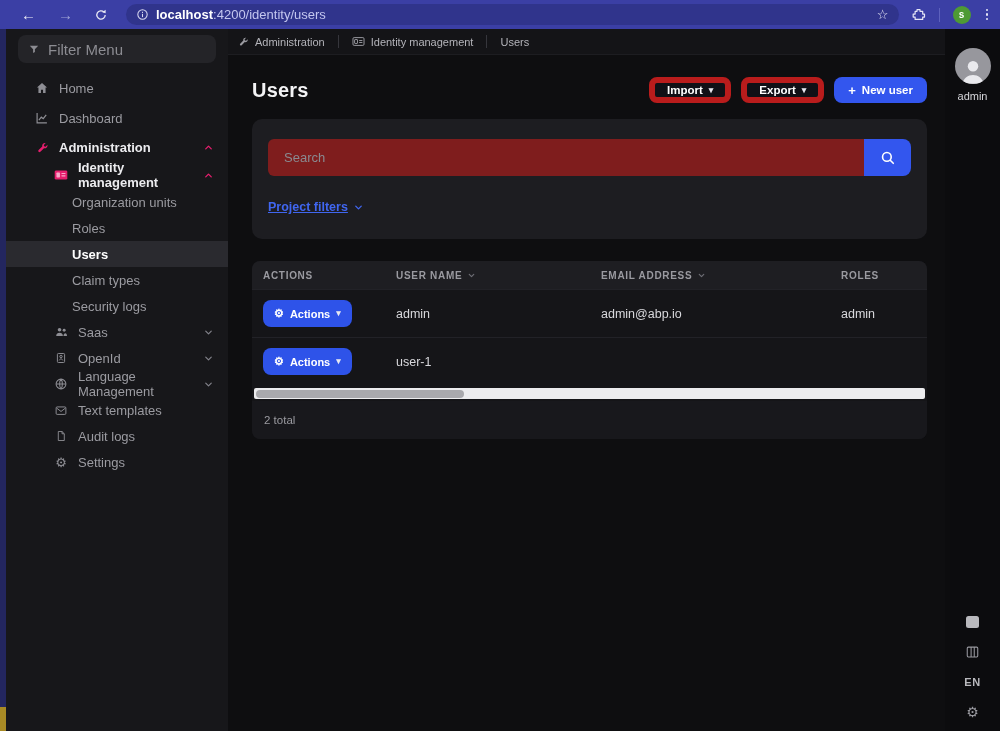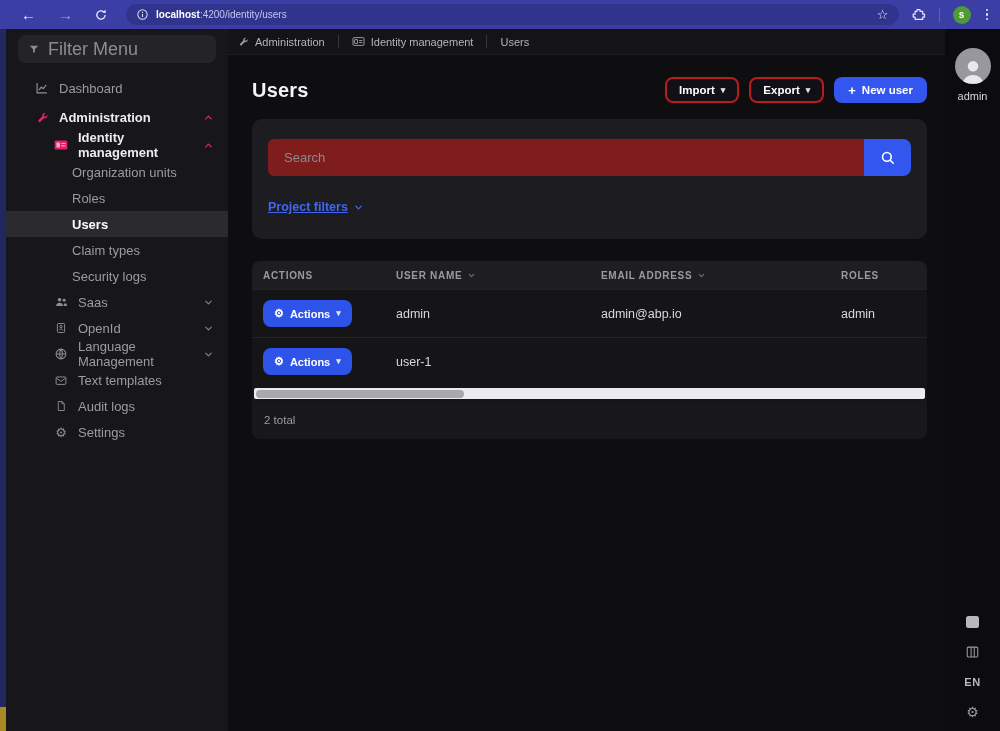--- a/index.html
+++ b/index.html
@@ -7,21 +7,21 @@
   #app { position:relative; width:1000px; height:731px; background:#0e0e10; overflow:hidden; }
 
   
   .browser-bar { position:absolute; top:0; left:0; right:0; height:29px; background:#3b3fa5;
                  display:flex; align-items:center; padding:0 10px; gap:0; }
   .nav-btn { color:#e9e9f5; font-size:15px; line-height:1; padding:0 11px; cursor:default; }
   .nav-btn.dim { color:#9fa3d6; }
   .reload-icon { padding:0 10px; display:flex; }
   .url-pill { flex:1; height:21px; margin-left:8px; background:#30348c; border-radius:11px;
               display:flex; align-items:center; padding:0 10px; gap:7px; min-width:0; }
-  .url-text { font-size:10px; white-space:nowrap; overflow:hidden; }
+  .url-text { font-size:13px; white-space:nowrap; overflow:hidden; }
   .url-host { color:#ffffff; font-weight:bold; }
   .url-path { color:#c3c6ef; }
   .pill-star { margin-left:auto; color:#e6e6f6; font-size:13px; }
   .bar-right { display:flex; align-items:center; gap:13px; padding-left:12px; }
   .bar-divider { width:1px; height:14px; background:#5d61bd; }
   .profile-badge { width:18px; height:18px; border-radius:50%; background:#4e9a35; color:#fff;
                    font-size:10px; font-weight:bold; display:flex; align-items:center; justify-content:center; }
   .kebab { display:flex; flex-direction:column; gap:2px; padding:2px; }
   .kebab i { width:2.5px; height:2.5px; border-radius:50%; background:#e6e6f6; }
 
@@ -39,21 +39,21 @@
   .logo .c3 { width:13px; height:13px; left:13px; top:9px; background:#3a56f0; }
   .logo .c4 { width:12px; height:12px; left:3px; top:15px; background:#5b46e8; }
   .brand-name { margin-left:9px; font-size:16px; letter-spacing:.2px; }
   .brand-bold { color:#ffffff; font-weight:bold; }
   .brand-light { color:#d3d3d8; }
   .collapse-icon { margin-left:auto; color:#c9c9cf; display:flex; }
 
   .filter-box { margin:6px 12px 10px 12px; height:28px; background:#242428; border-radius:8px;
                 display:flex; align-items:center; padding:0 10px; gap:8px; }
   .filter-box input { flex:1; background:transparent; border:none; outline:none;
-                      color:#d6d6da; font-size:18px; font-family:"Liberation Sans", sans-serif; }
+                      color:#d6d6da; font-size:15px; font-family:"Liberation Sans", sans-serif; }
   .filter-box input::placeholder { color:#8c8c92; }
 
   .nav { margin-top:8px; display:flex; flex-direction:column; }
   .nav-item { display:flex; align-items:center; height:26px; padding-right:14px;
               color:#9b9ba1; font-size:13px; gap:9px; cursor:default; }
   .nav-item.h30 { height:30px; }
   .nav-item.h28 { height:28px; }
   .lvl1 { padding-left:28px; }
   .lvl2 { padding-left:47px; }
   .lvl3 { padding-left:66px; }
@@ -70,21 +70,21 @@
                 display:flex; align-items:center; padding-left:10px; font-size:11px; color:#b4b4ba; }
   .bc-item { display:flex; align-items:center; gap:6px; }
   .bc-sep { width:1px; height:13px; background:#36363c; margin:0 13px; }
   .bc-ic { display:flex; color:#9a9aa0; }
 
   .page-head { display:flex; align-items:center; padding:22px 18px 16px 24px; }
   .page-title { font-size:20px; font-weight:bold; color:#f3f3f5; letter-spacing:.2px; }
   .head-actions { margin-left:auto; display:flex; gap:10px; }
   .btn { height:26px; border-radius:8px; display:flex; align-items:center; gap:6px;
          font-size:11.5px; font-weight:bold; color:#fff; padding:0 12px; cursor:default; }
-  .btn-outline { border:2px solid #b91c1c; background:rgba(18,18,28,.5); }
+  .btn-outline { border:6px solid #b91c1c; background:rgba(18,18,28,.5); }
   .btn-primary { background:#3356ee; border:none; padding:0 14px; }
   .caret { font-size:9px; line-height:1; color:#e8e8f0; }
   .plus { font-size:13px; font-weight:bold; line-height:1; }
 
   .search-card { margin:0 18px 0 24px; background:#1d1d21; border-radius:10px; padding:20px 16px 24px 16px; }
   .search-row { display:flex; height:37px; }
   .search-input { flex:1; background:#7f1d1d; border:none; outline:none; border-radius:6px 0 0 6px;
                   color:#d6d6da; font-size:13px; padding:0 16px; font-family:"Liberation Sans", sans-serif; }
   .search-input::placeholder { color:#8a8a90; }
   .search-btn { width:47px; background:#3356ee; border:none; border-radius:0 8px 8px 0;
@@ -172,20 +172,28 @@
         <svg width="12" height="12" viewBox="0 0 20 20">
             <path d="M3 4.5h14L11.5 10.3v4.6l-3 1.9v-6.5z" fill="#8c8c92"></path>
           </svg>
       </span>
       <input placeholder="Filter Menu" style="">
     </div>
 
     <div class="nav">
       <div class="nav-item lvl1 h30">
         <span class="nav-ic">
+            <svg width="14" height="14" viewBox="0 0 20 20">
+              <path d="M10 3l7.2 6.2h-2.1V17h-3.6v-4.4H8.5V17H4.9V9.2H2.8z" fill="currentColor"></path>
+            </svg>
+          </span>
+        <span>Home</span>
+      </div>
+      <div class="nav-item lvl1 h30">
+        <span class="nav-ic">
             <svg width="14" height="14" viewBox="0 0 20 20" fill="none" stroke="currentColor" stroke-width="1.7">
               <path d="M3 3v14h14"></path>
               <polyline points="5.5,13 9,8.8 11.8,11 16,5.5"></polyline>
             </svg>
           </span>
         <span>Dashboard</span>
       </div>
       <div class="nav-item lvl1 h28 strong">
         <span class="nav-ic pink">
             <svg width="13" height="13" viewBox="0 0 20 20">

